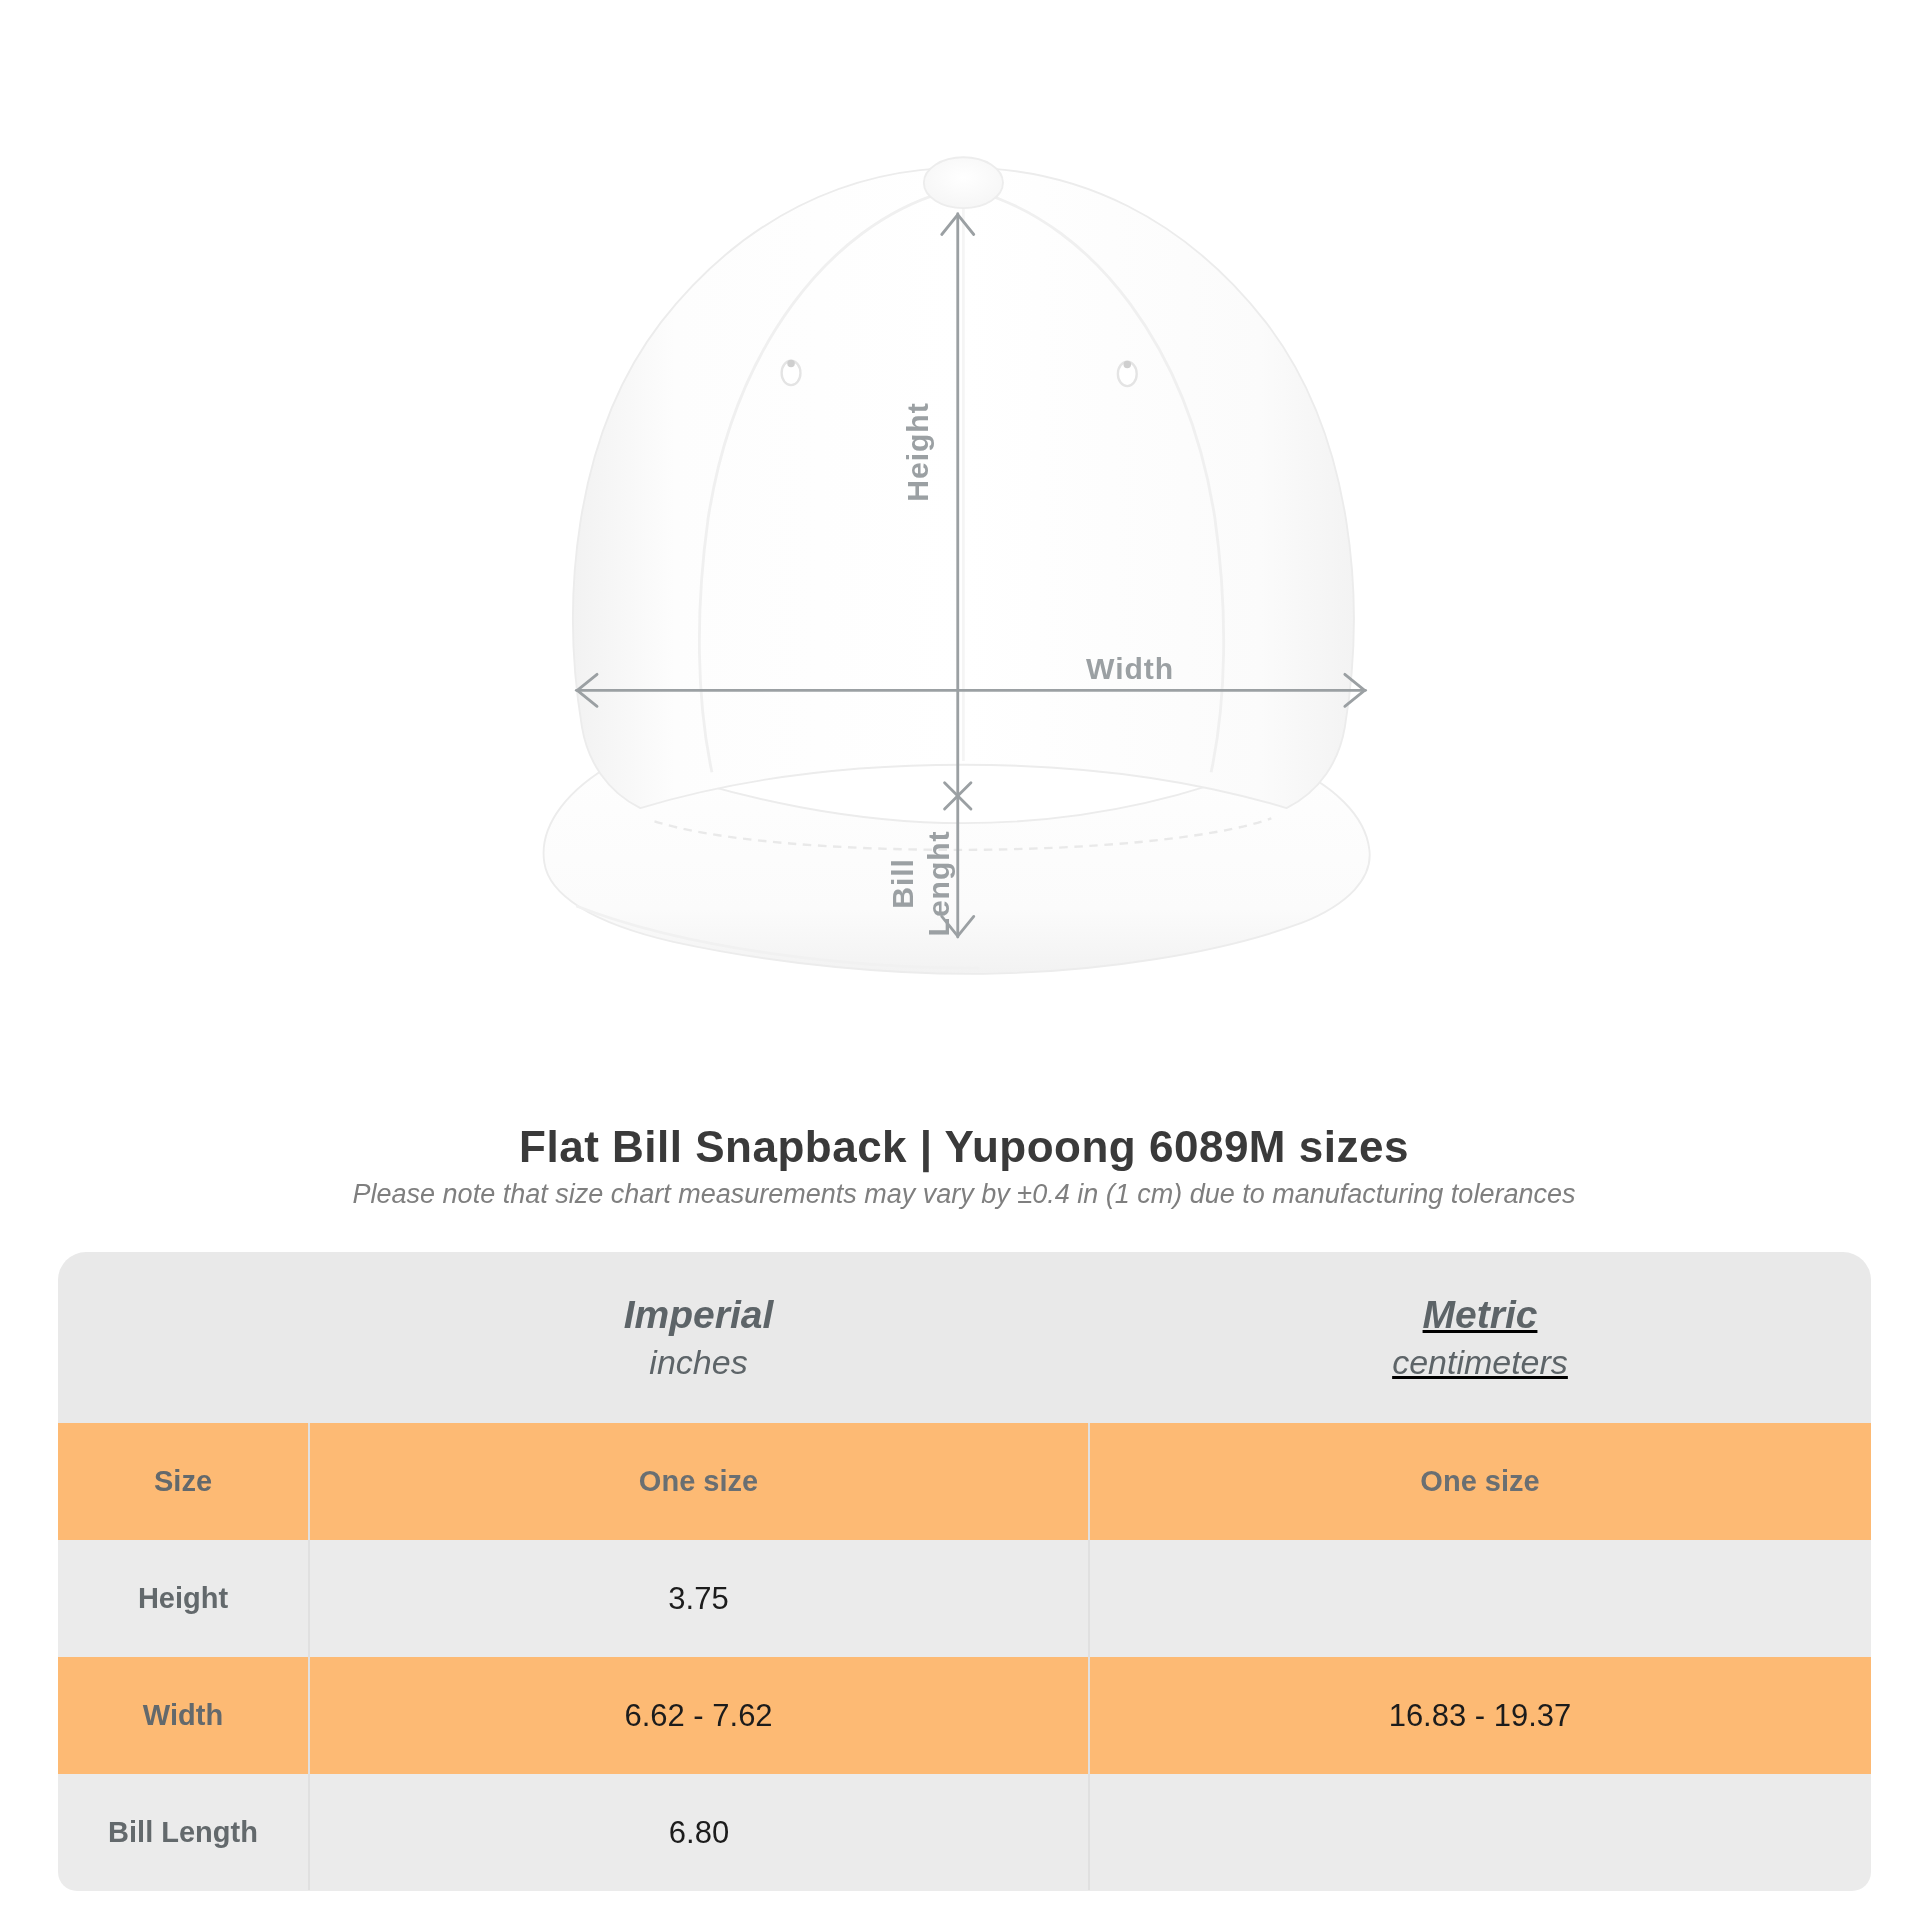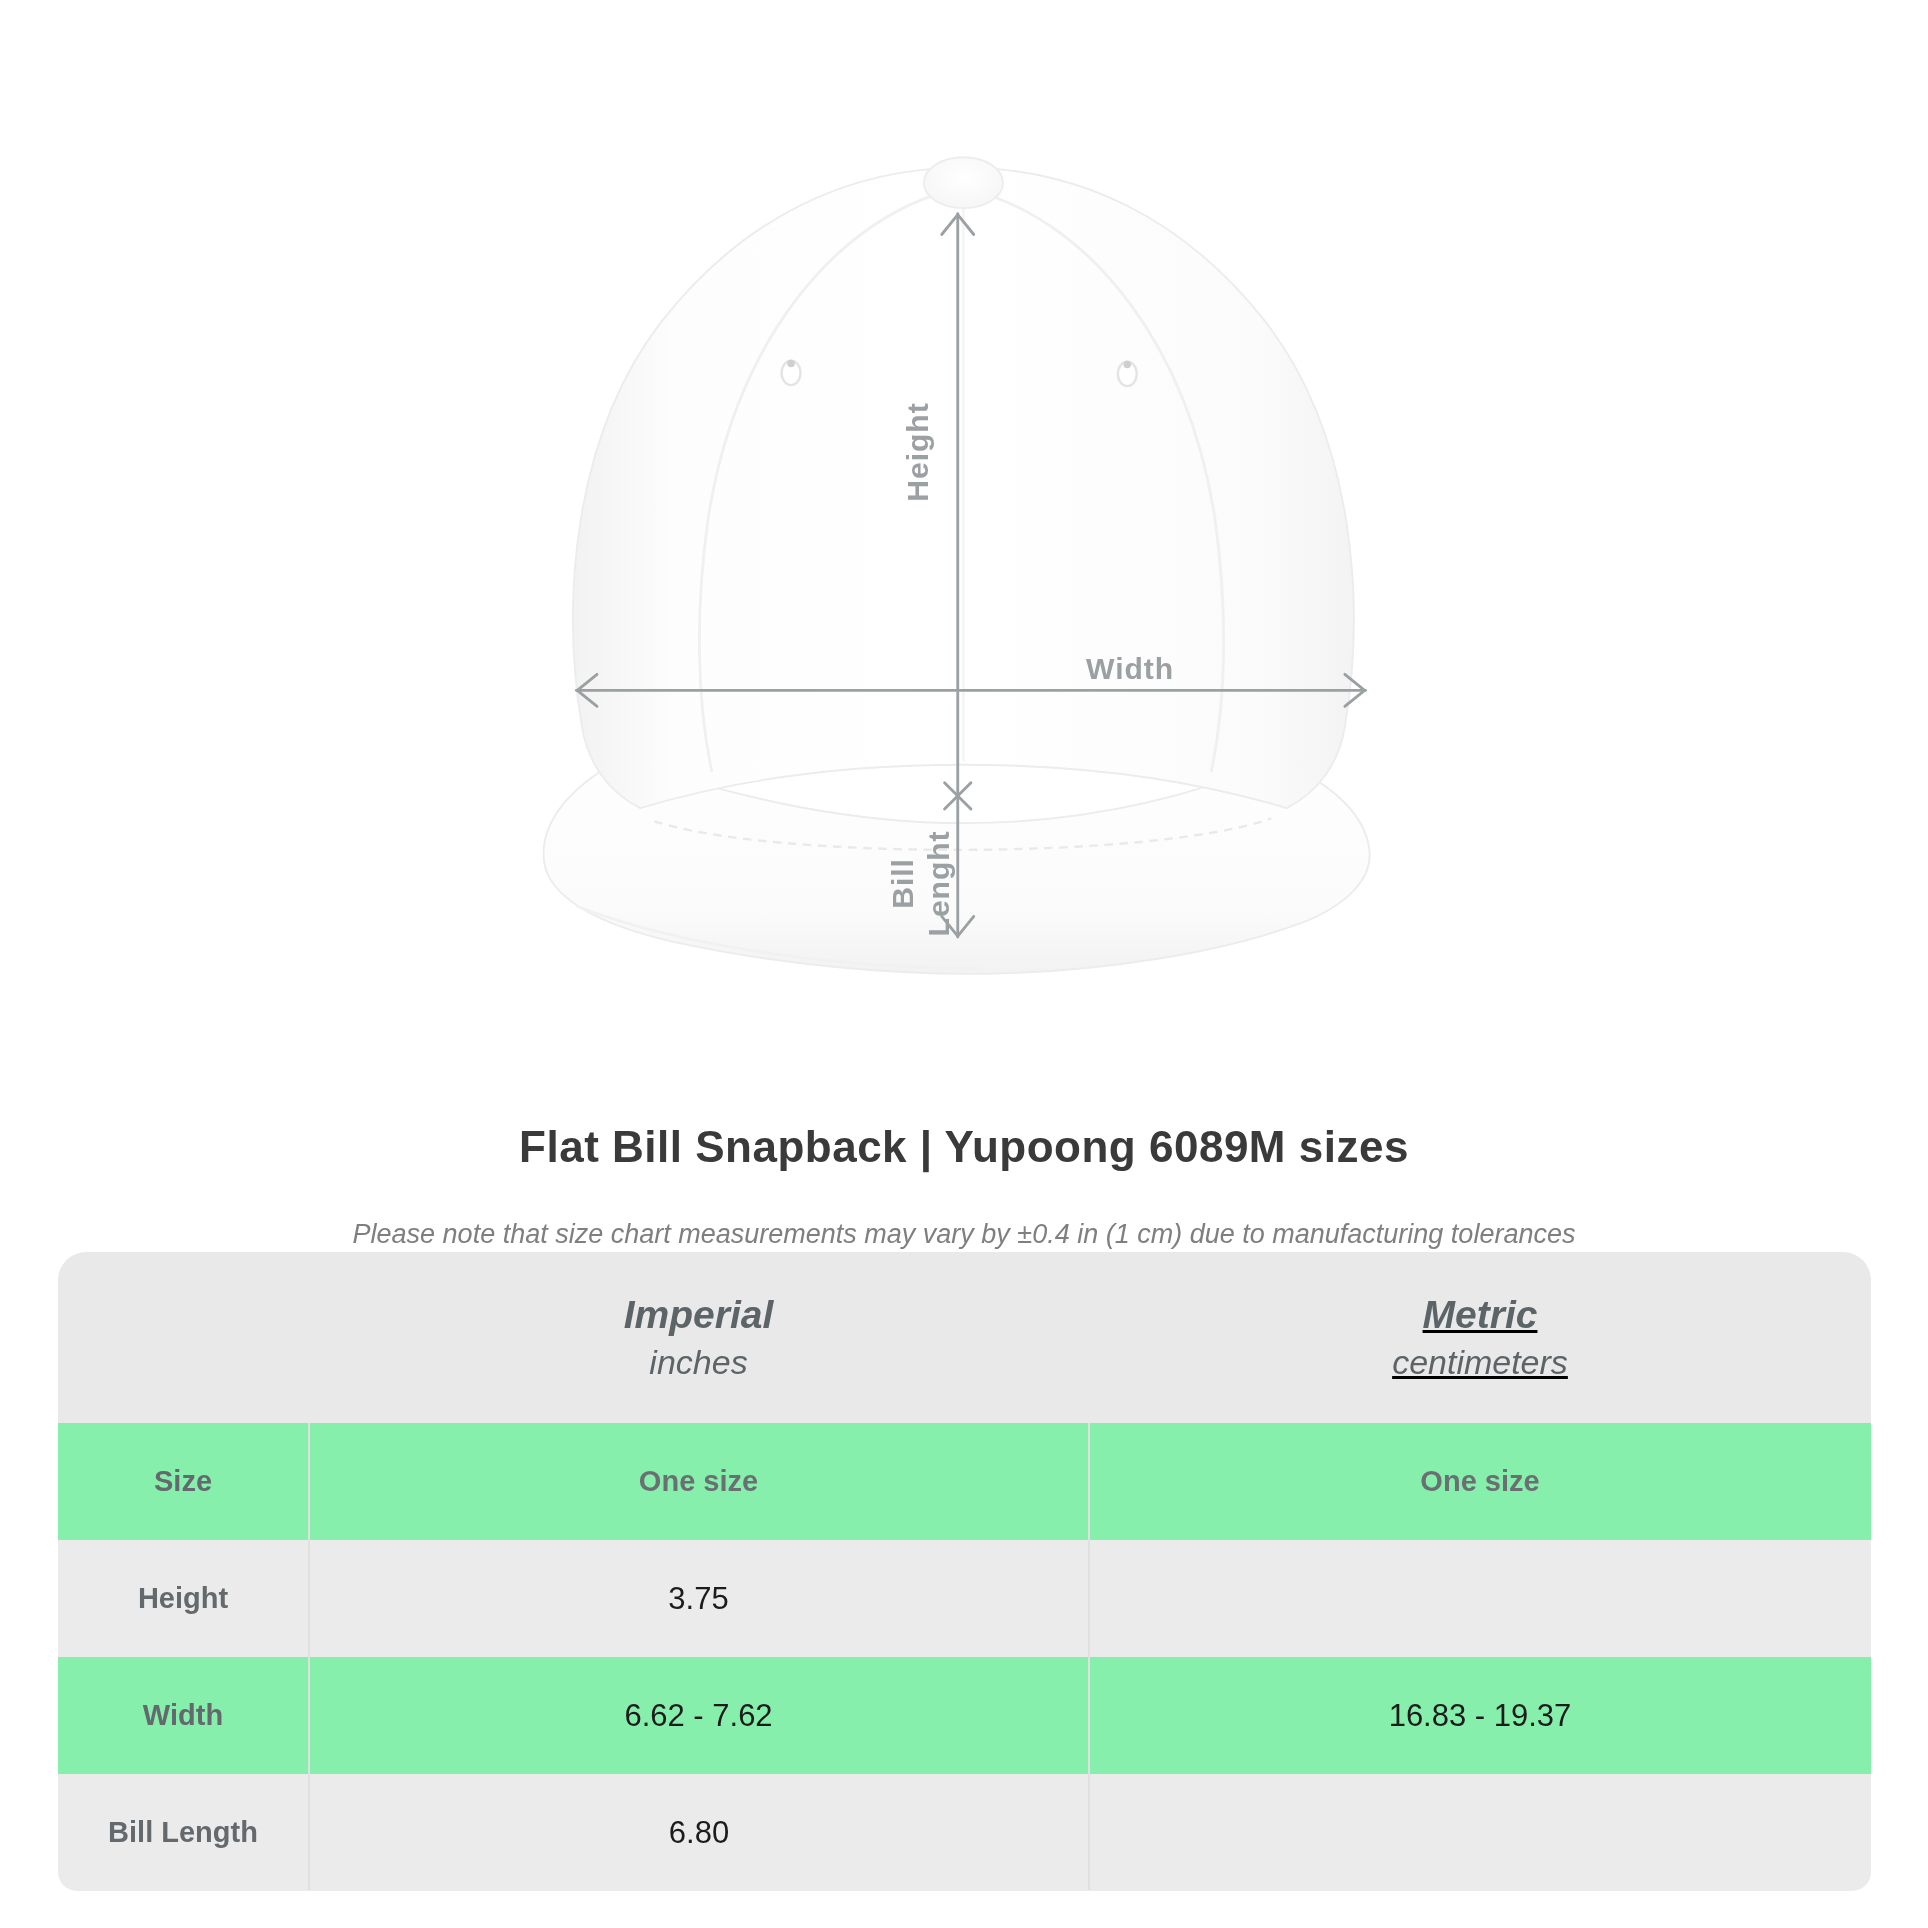--- a/index.html
+++ b/index.html
@@ -42,21 +42,20 @@
     letter-spacing: 0.5px;
   }
   .page-subtitle {
     position: absolute;
     left: 0; right: 0;
     top: 1179px;
     text-align: center;
     font-size: 27px;
     font-style: italic;
     color: #7f7f7f;
-    margin-top: 40px;
   }
 
   
   .size-table {
     position: absolute;
     left: 58px;
     top: 1252px;
     width: 1813px;
   }
   .thead {
@@ -95,21 +94,21 @@
     height: 467px;
     background: #e0e0e0;
     z-index: 2;
   }
   .col-divider.d1 { left: 250px; }
   .col-divider.d2 { left: 1030px; }
   .trow {
     display: flex;
     height: 117px;
     align-items: center;
-    background: #86efac;
+    background: #fdba74;
   }
   .trow.alt { background: #ebebeb; }
   .trow.last { border-radius: 0 0 19px 19px; }
   .c-label {
     width: 250px;
     text-align: center;
     font-size: 29px;
     font-weight: 700;
     color: #63696c;
   }

